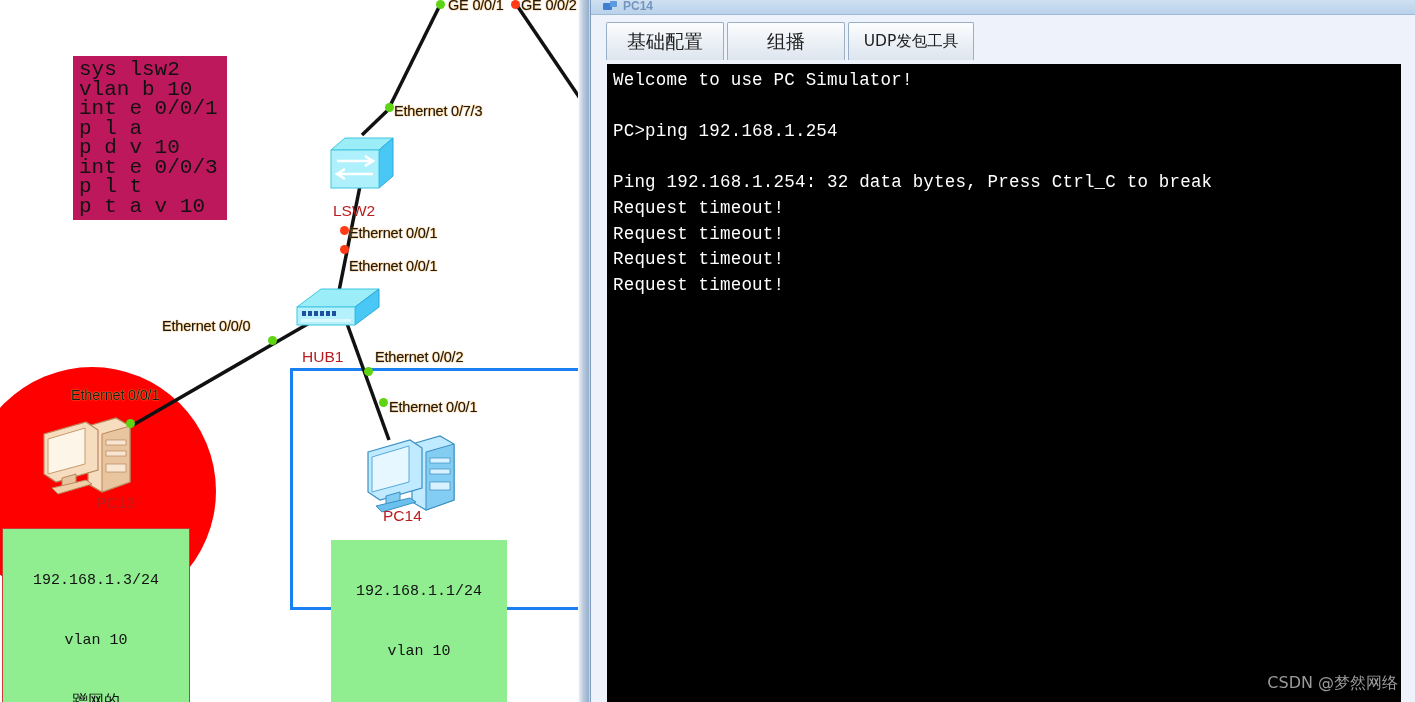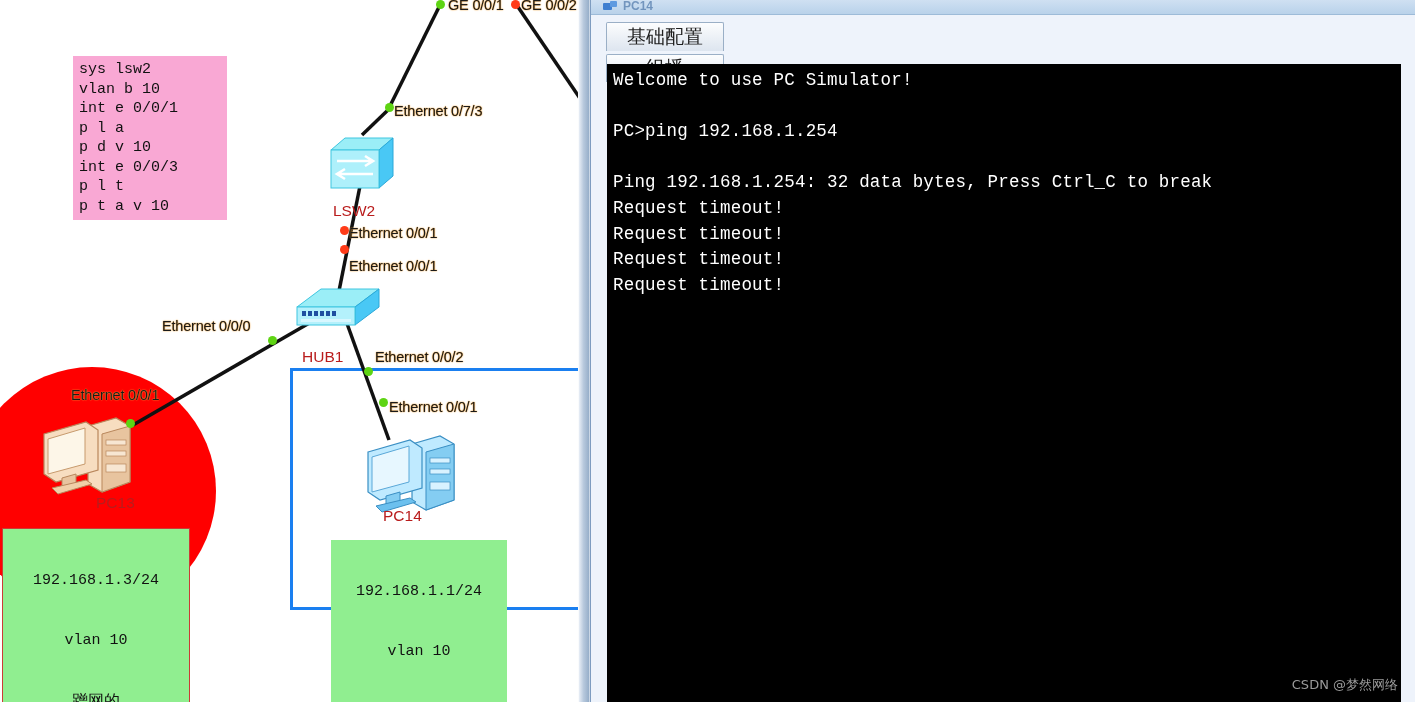--- a/index.html
+++ b/index.html
@@ -9,22 +9,22 @@
   
   #canvas{position:absolute;left:0;top:0;width:578px;height:702px;background:#ffffff;overflow:hidden;}
   #canvas svg{position:absolute;left:0;top:0;}
 
   .netlabel{position:absolute;font-family:"Liberation Sans",sans-serif;font-size:14.5px;
             color:#1a1a1a;white-space:nowrap;letter-spacing:-0.2px;
             text-shadow: 0 0 1px #f0a030, 0 0 1.5px #e8a040;}
   .devname{position:absolute;font-family:"Liberation Sans",sans-serif;font-size:15.5px;
            color:#b91c1c;white-space:nowrap;}
 
-  .cfgbox{position:absolute;background:#f9a8d4;color:#111;
-          font-family:"Liberation Mono",monospace;font-size:15px;line-height:19.5px;
+  .cfgbox{position:absolute;background:#be185d;color:#111;
+          font-family:"Liberation Mono",monospace;font-size:21px;line-height:19.5px;
           padding:4px 6px;white-space:pre;}
 
   .ipbox{position:absolute;background:#90ee90;border:1px solid #cc3b36;
          font-family:"Liberation Mono",monospace;font-size:15px;line-height:20px;
          color:#111;text-align:center;white-space:pre;padding:2px 4px;}
   .ipbox.plain{border:none;}
   .ipbox .cn{font-family:"DejaVu Sans",sans-serif;font-size:16px;}
 
   .redcircle{position:absolute;border-radius:50%;background:#ff0000;}
 
@@ -48,36 +48,36 @@
   
   #termwin{position:absolute;left:590px;top:0;width:825px;height:702px;
            background:#eef3fb;border-left:1px solid #7e9cc0;}
   #titlebar{position:absolute;left:0;top:0;width:100%;height:14px;
             background:linear-gradient(to bottom,#cfe0f2,#b9d2ea);
             border-bottom:1px solid #9dbbd8;}
   #titlebar .tico{position:absolute;left:12px;top:1px;width:14px;height:11px;}
   #titlebar .ttext{position:absolute;left:32px;top:-1px;font-size:12px;color:#2d5c96;
                    font-family:"Liberation Sans",sans-serif;font-weight:bold;opacity:.55;}
 
-  #tabbar{position:absolute;left:15px;top:22px;height:60px;display:flex;align-items:flex-start;gap:3px;flex-direction:column;}
+  #tabbar{position:absolute;left:15px;top:22px;height:60px;display:flex;align-items:flex-start;gap:3px;}
   .tab{height:38px;min-width:118px;padding:0 14px;display:flex;align-items:center;justify-content:center;
        background:linear-gradient(to bottom,#fcfdfe 0%,#eef2f7 45%,#dde5ef 100%);
        border:1px solid #9aafc6;border-bottom:none;
        border-top-left-radius:2px;border-top-right-radius:2px;
        font-family:"DejaVu Sans",sans-serif;font-size:19px;color:#202020;box-sizing:border-box;}
   .tab.small{font-size:15.5px;min-width:126px;}
   .tab.active{background:linear-gradient(to bottom,#fdfefe 0%,#f5f8fb 60%,#eef3f8 100%);
               color:#5c6470;border-color:#b3c4d6;}
 
   #console{position:absolute;left:16px;top:64px;width:794px;height:638px;background:#000000;
            color:#ffffff;font-family:"Liberation Mono",monospace;font-size:17.5px;line-height:25.6px;
            padding:4px 0 0 6px;box-sizing:border-box;white-space:pre;overflow:hidden;
            letter-spacing:0.2px;}
 
-  #watermark{position:absolute;right:18px;bottom:8px;color:#9a9a9a;font-size:13px;
+  #watermark{position:absolute;right:18px;bottom:8px;color:#9a9a9a;font-size:16px;
              font-family:"DejaVu Sans",sans-serif;}
 </style>
 </head>
 <body>
 
 <div id="canvas">
 
   <div class="redcircle" style="left:-32px;top:367px;width:248px;height:248px;"></div>
 
   <div class="selrect" style="left:290px;top:368px;width:291px;height:236px;"></div>
@@ -201,20 +201,21 @@
     <svg class="tico" viewBox="0 0 14 11">
       <rect x="0" y="2" width="9" height="7" rx="1" fill="#3f7fd0"></rect>
       <rect x="7" y="0" width="7" height="6" rx="1" fill="#5e9ae0"></rect>
     </svg>
     <span class="ttext">PC14</span>
   </div>
 
   <div id="tabbar">
     <div class="tab">基础配置</div>
     <div class="tab">组播</div>
+    <div class="tab small">UDP发包工具</div>
   </div>
 
   <div id="console">Welcome to use PC Simulator!
 
 PC&gt;ping 192.168.1.254
 
 Ping 192.168.1.254: 32 data bytes, Press Ctrl_C to break
 Request timeout!
 Request timeout!
 Request timeout!

